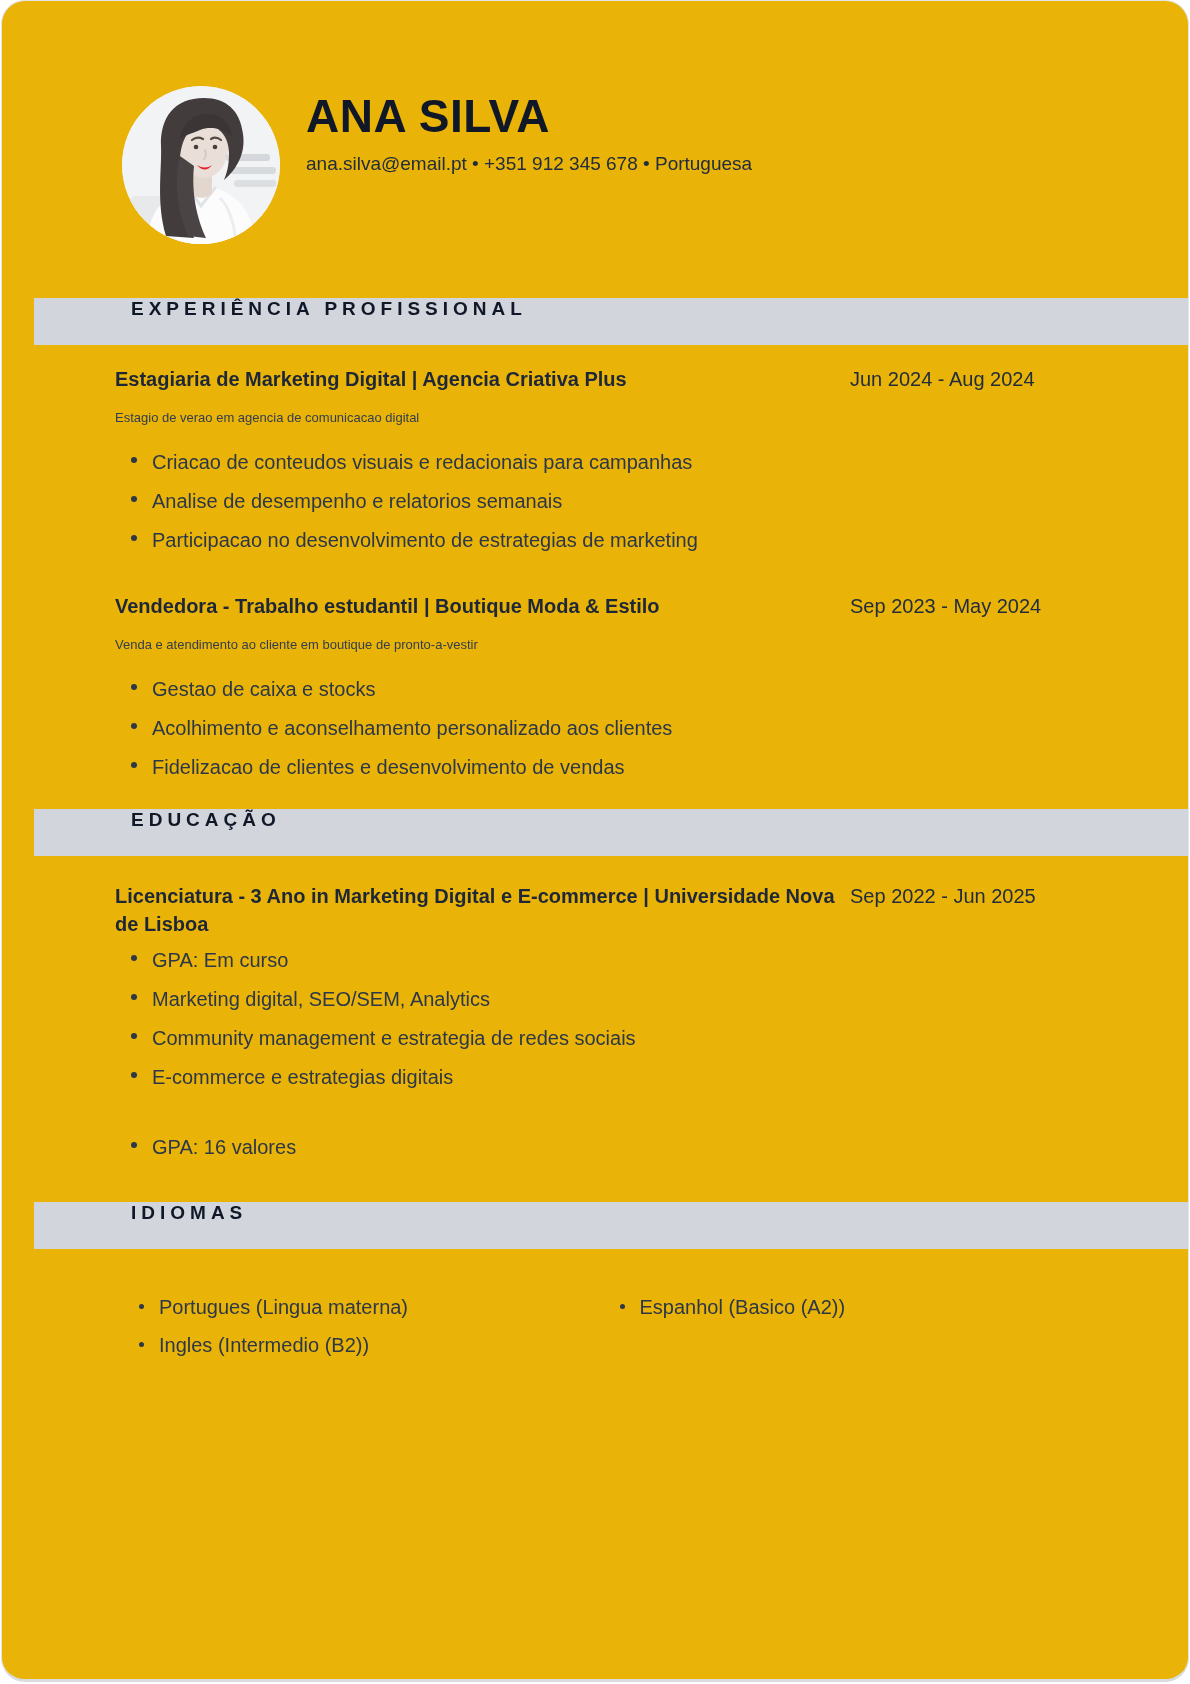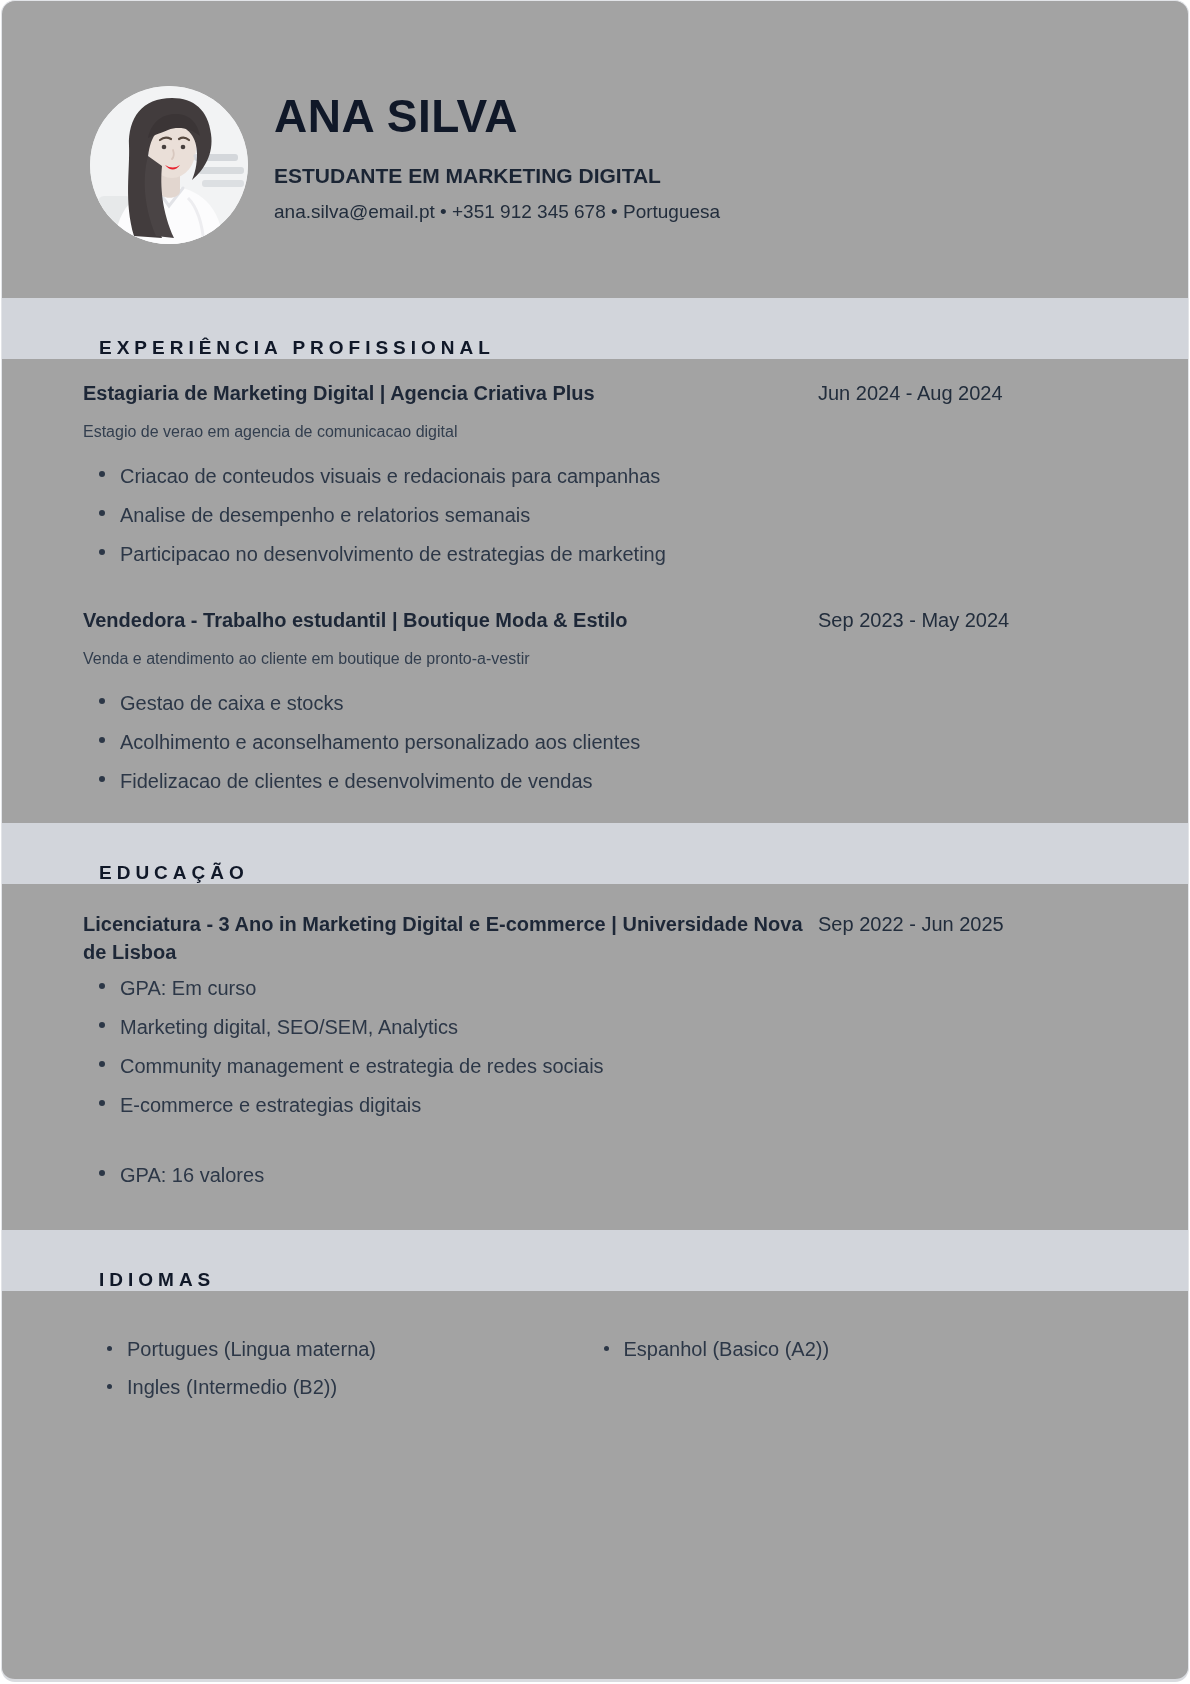--- a/index.html
+++ b/index.html
@@ -2,47 +2,48 @@
 <html><head>
 <meta charset="utf-8">
 <style>
   html,body { margin:0; padding:0; background:#ffffff; }
   body { font-family: "Liberation Sans", sans-serif; color:#2c3747; }
 
   .page {
     position:relative;
     width:1188px; height:1682px;
     margin:0 auto;
-    background:#a3a3a3;
+    background:#eab308;
     border:1px solid #e2e4e8;
     border-bottom:3px solid #d9dbdf;
-    border-radius:14px;
+    border-radius:24px;
     overflow:hidden;
     box-sizing:border-box;
+    padding-left:32px;
   }
 
   
   .header { display:flex; align-items:flex-start; height:297px; padding-left:88px; box-sizing:border-box; }
   .avatar {
     flex:none; width:158px; height:158px; margin-top:85px;
     border-radius:50%; overflow:hidden; background:#f2f3f4;
   }
   .avatar svg { display:block; width:100%; height:100%; }
   .id-block { margin-left:26px; margin-top:85px; }
   .name {
     margin:7px 0 0; font-size:46px; line-height:46px; font-weight:800;
     letter-spacing:0.5px; color:#101828;
   }
   .role { margin-top:26px; font-size:21px; line-height:22px; font-weight:700; color:#1b2534; }
   .contact { margin-top:14px; font-size:19px; line-height:22px; color:#222d3c; }
 
   
   .band {
-    height:61px; background:#d2d5db;
-    display:flex; align-items:flex-end;
+    height:47px; background:#d2d5db;
+    display:flex; align-items:flex-start;
     padding-left:97px; box-sizing:border-box;
   }
   .band-label {
     font-size:19px; font-weight:700; letter-spacing:5px; color:#101828;
   }
   .band.gap-exp { margin-top:22px; }
   .band.gap-lang { margin-top:35px; }
 
   
   .content { padding:0 88px 0 81px; }
@@ -52,21 +53,21 @@
   .entry.edu-first { padding-top:26px; }
   .entry.edu-second { padding-top:28px; }
 
   .entry-head { display:flex; justify-content:flex-start; align-items:flex-start; }
   .entry-title {
     margin:0; width:735px; font-size:20px; line-height:28px;
     font-weight:700; color:#1d2737;
   }
   .entry-dates { font-size:20px; line-height:28px; color:#222d3c; white-space:nowrap; }
 
-  .entry-sub { margin:11px 0 0; font-size:16px; line-height:27px; color:#323e4e; }
+  .entry-sub { margin:11px 0 0; font-size:13px; line-height:27px; color:#323e4e; }
 
   ul.bullets { list-style:none; margin:12px 0 0; padding:0; }
   ul.bullets.tight { margin-top:3px; }
   ul.bullets li {
     position:relative; padding:6px 0 6px 37px;
     font-size:20px; line-height:27px; color:#2c3747;
   }
   ul.bullets li::before {
     content:""; position:absolute; left:16px; top:14px;
     width:6px; height:6px; border-radius:50%; background:#2c3747;
@@ -124,21 +125,20 @@
 
         <path d="M83 64 q2 6 -1 9" fill="none" stroke="#d8c8bf" stroke-width="1.8" stroke-linecap="round"></path>
 
         <path d="M75 79 q8 5 15 0 q-7 9 -15 0 Z" fill="#e8212e"></path>
 
         <circle cx="105" cy="70" r="1.7" fill="#d9d9dd"></circle>
       </svg>
     </div>
     <div class="id-block">
       <h1 class="name">ANA SILVA</h1>
-      <div class="role">ESTUDANTE EM MARKETING DIGITAL</div>
       <div class="contact">ana.silva@email.pt • +351 912 345 678 • Portuguesa</div>
     </div>
   </div>
 
   <div class="band">
     <span class="band-label">EXPERIÊNCIA PROFISSIONAL</span>
   </div>
 
   <section class="content">
 

